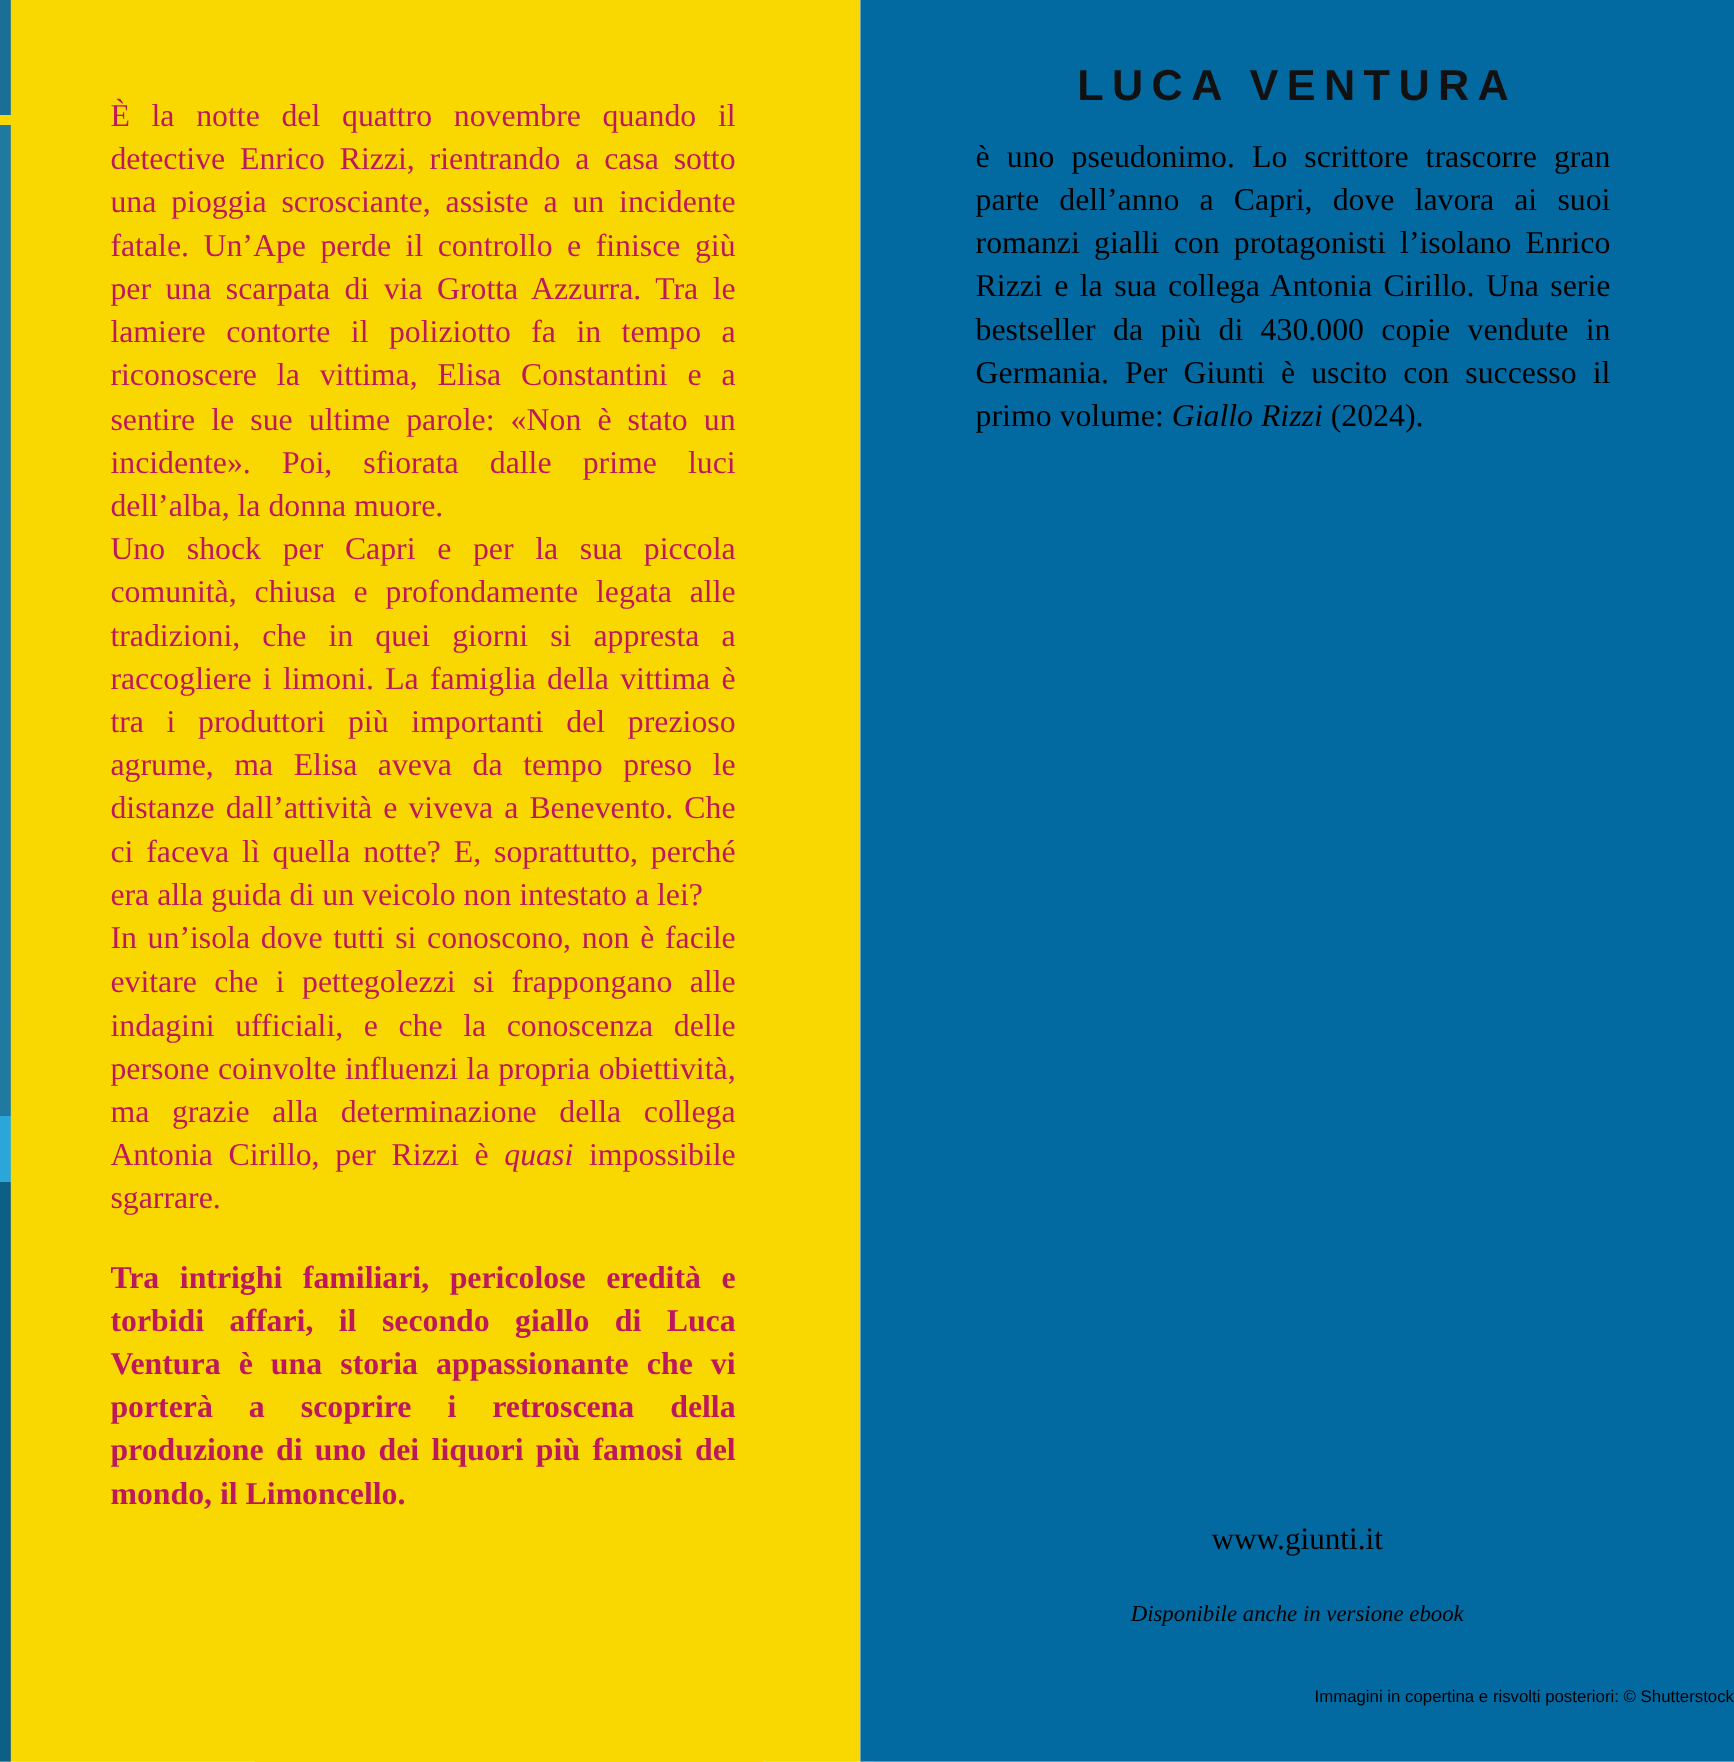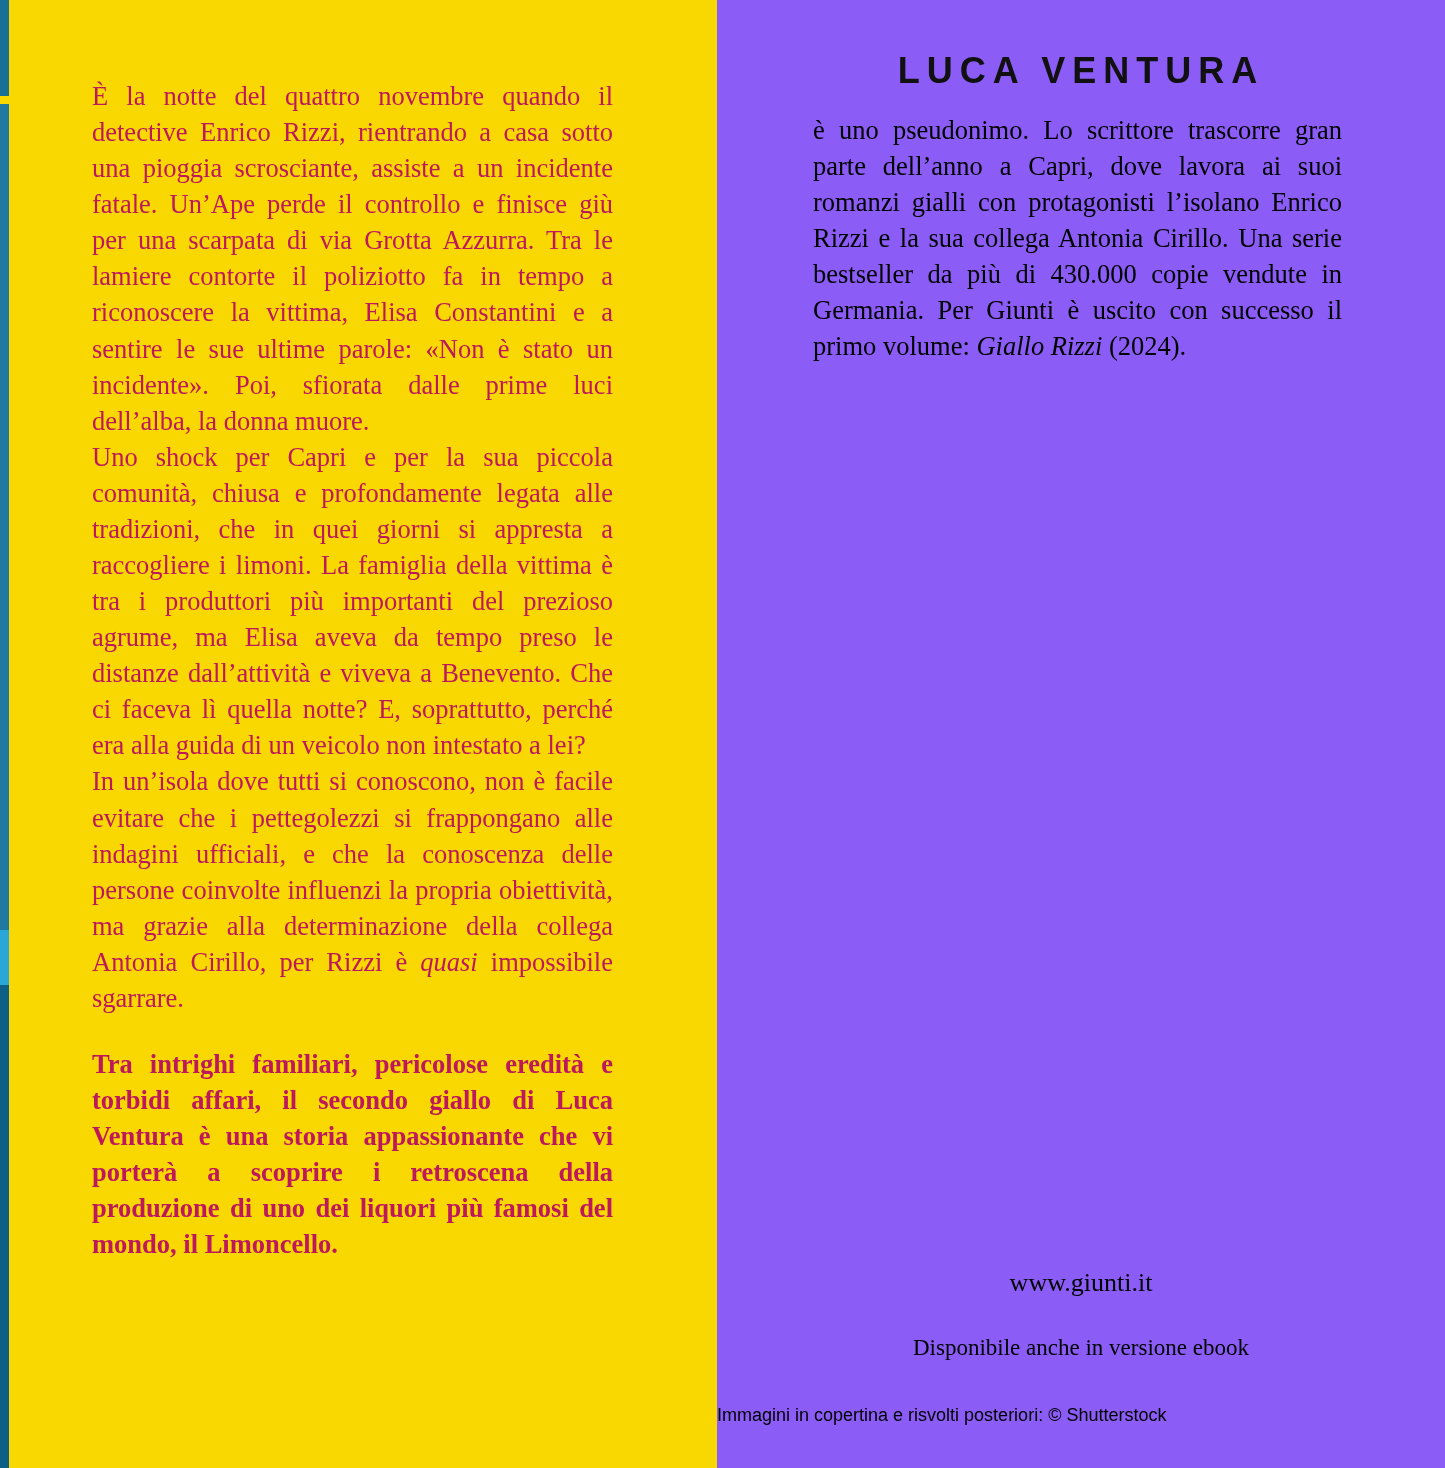--- a/index.html
+++ b/index.html
@@ -71,21 +71,21 @@
   }
   .blurb em {
     font-style: italic;
   }
 
   
   .flap-right {
     position: relative;
     width: 728px;
     height: 1468px;
-    background: #8b5cf6;
+    background: #0369a1;
     box-sizing: border-box;
   }
   .author-name {
     position: absolute;
     left: 0;
     top: 50px;
     width: 728px;
     text-align: center;
     font-family: "Liberation Sans", sans-serif;
     font-weight: bold;
@@ -115,31 +115,32 @@
     text-align: center;
     font-size: 26px;
     color: #000000;
   }
   .ebook-note {
     position: absolute;
     left: 0;
     top: 1335px;
     width: 728px;
     text-align: center;
-    font-size: 23px;
+    font-size: 19px;
     color: #000000;
+    font-style: italic;
   }
   .credit {
     position: absolute;
     left: 0;
     top: 1405px;
     width: 728px;
-    text-align: left;
+    text-align: right;
     font-family: "Liberation Sans", sans-serif;
-    font-size: 18px;
+    font-size: 14px;
     color: #000000;
   }
   .gutter {
     position: absolute;
     left: 717px;
     top: 0;
     width: 11px;
     height: 1468px;
     background: #ffffff;
   }

